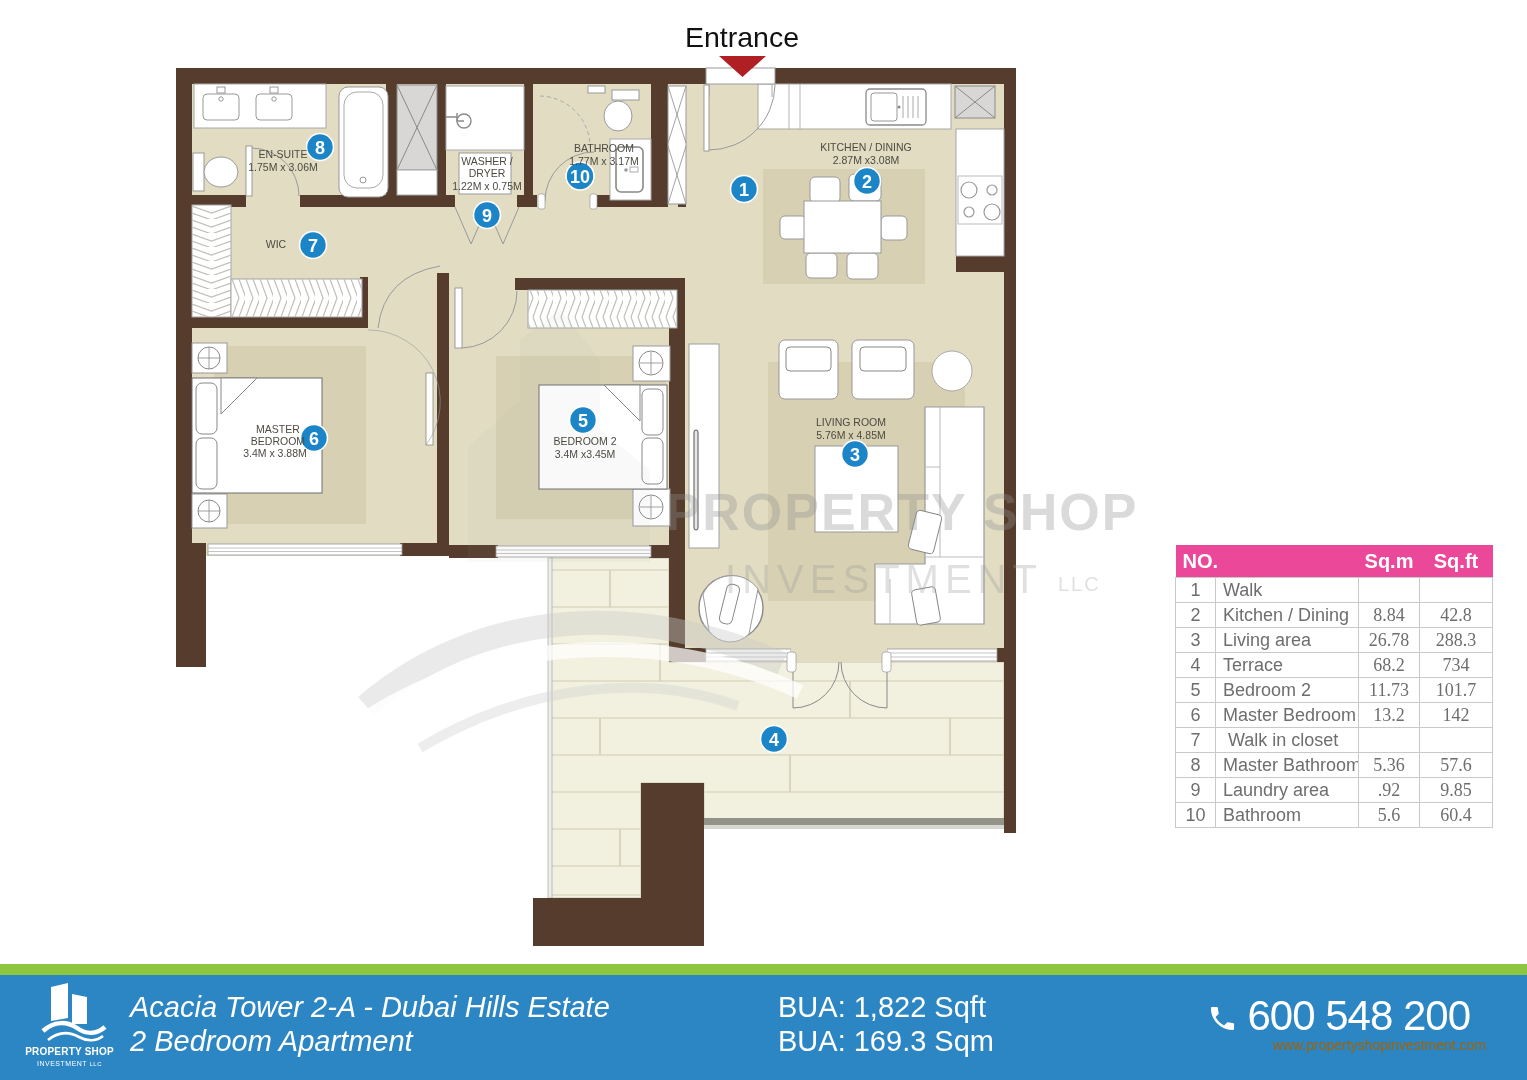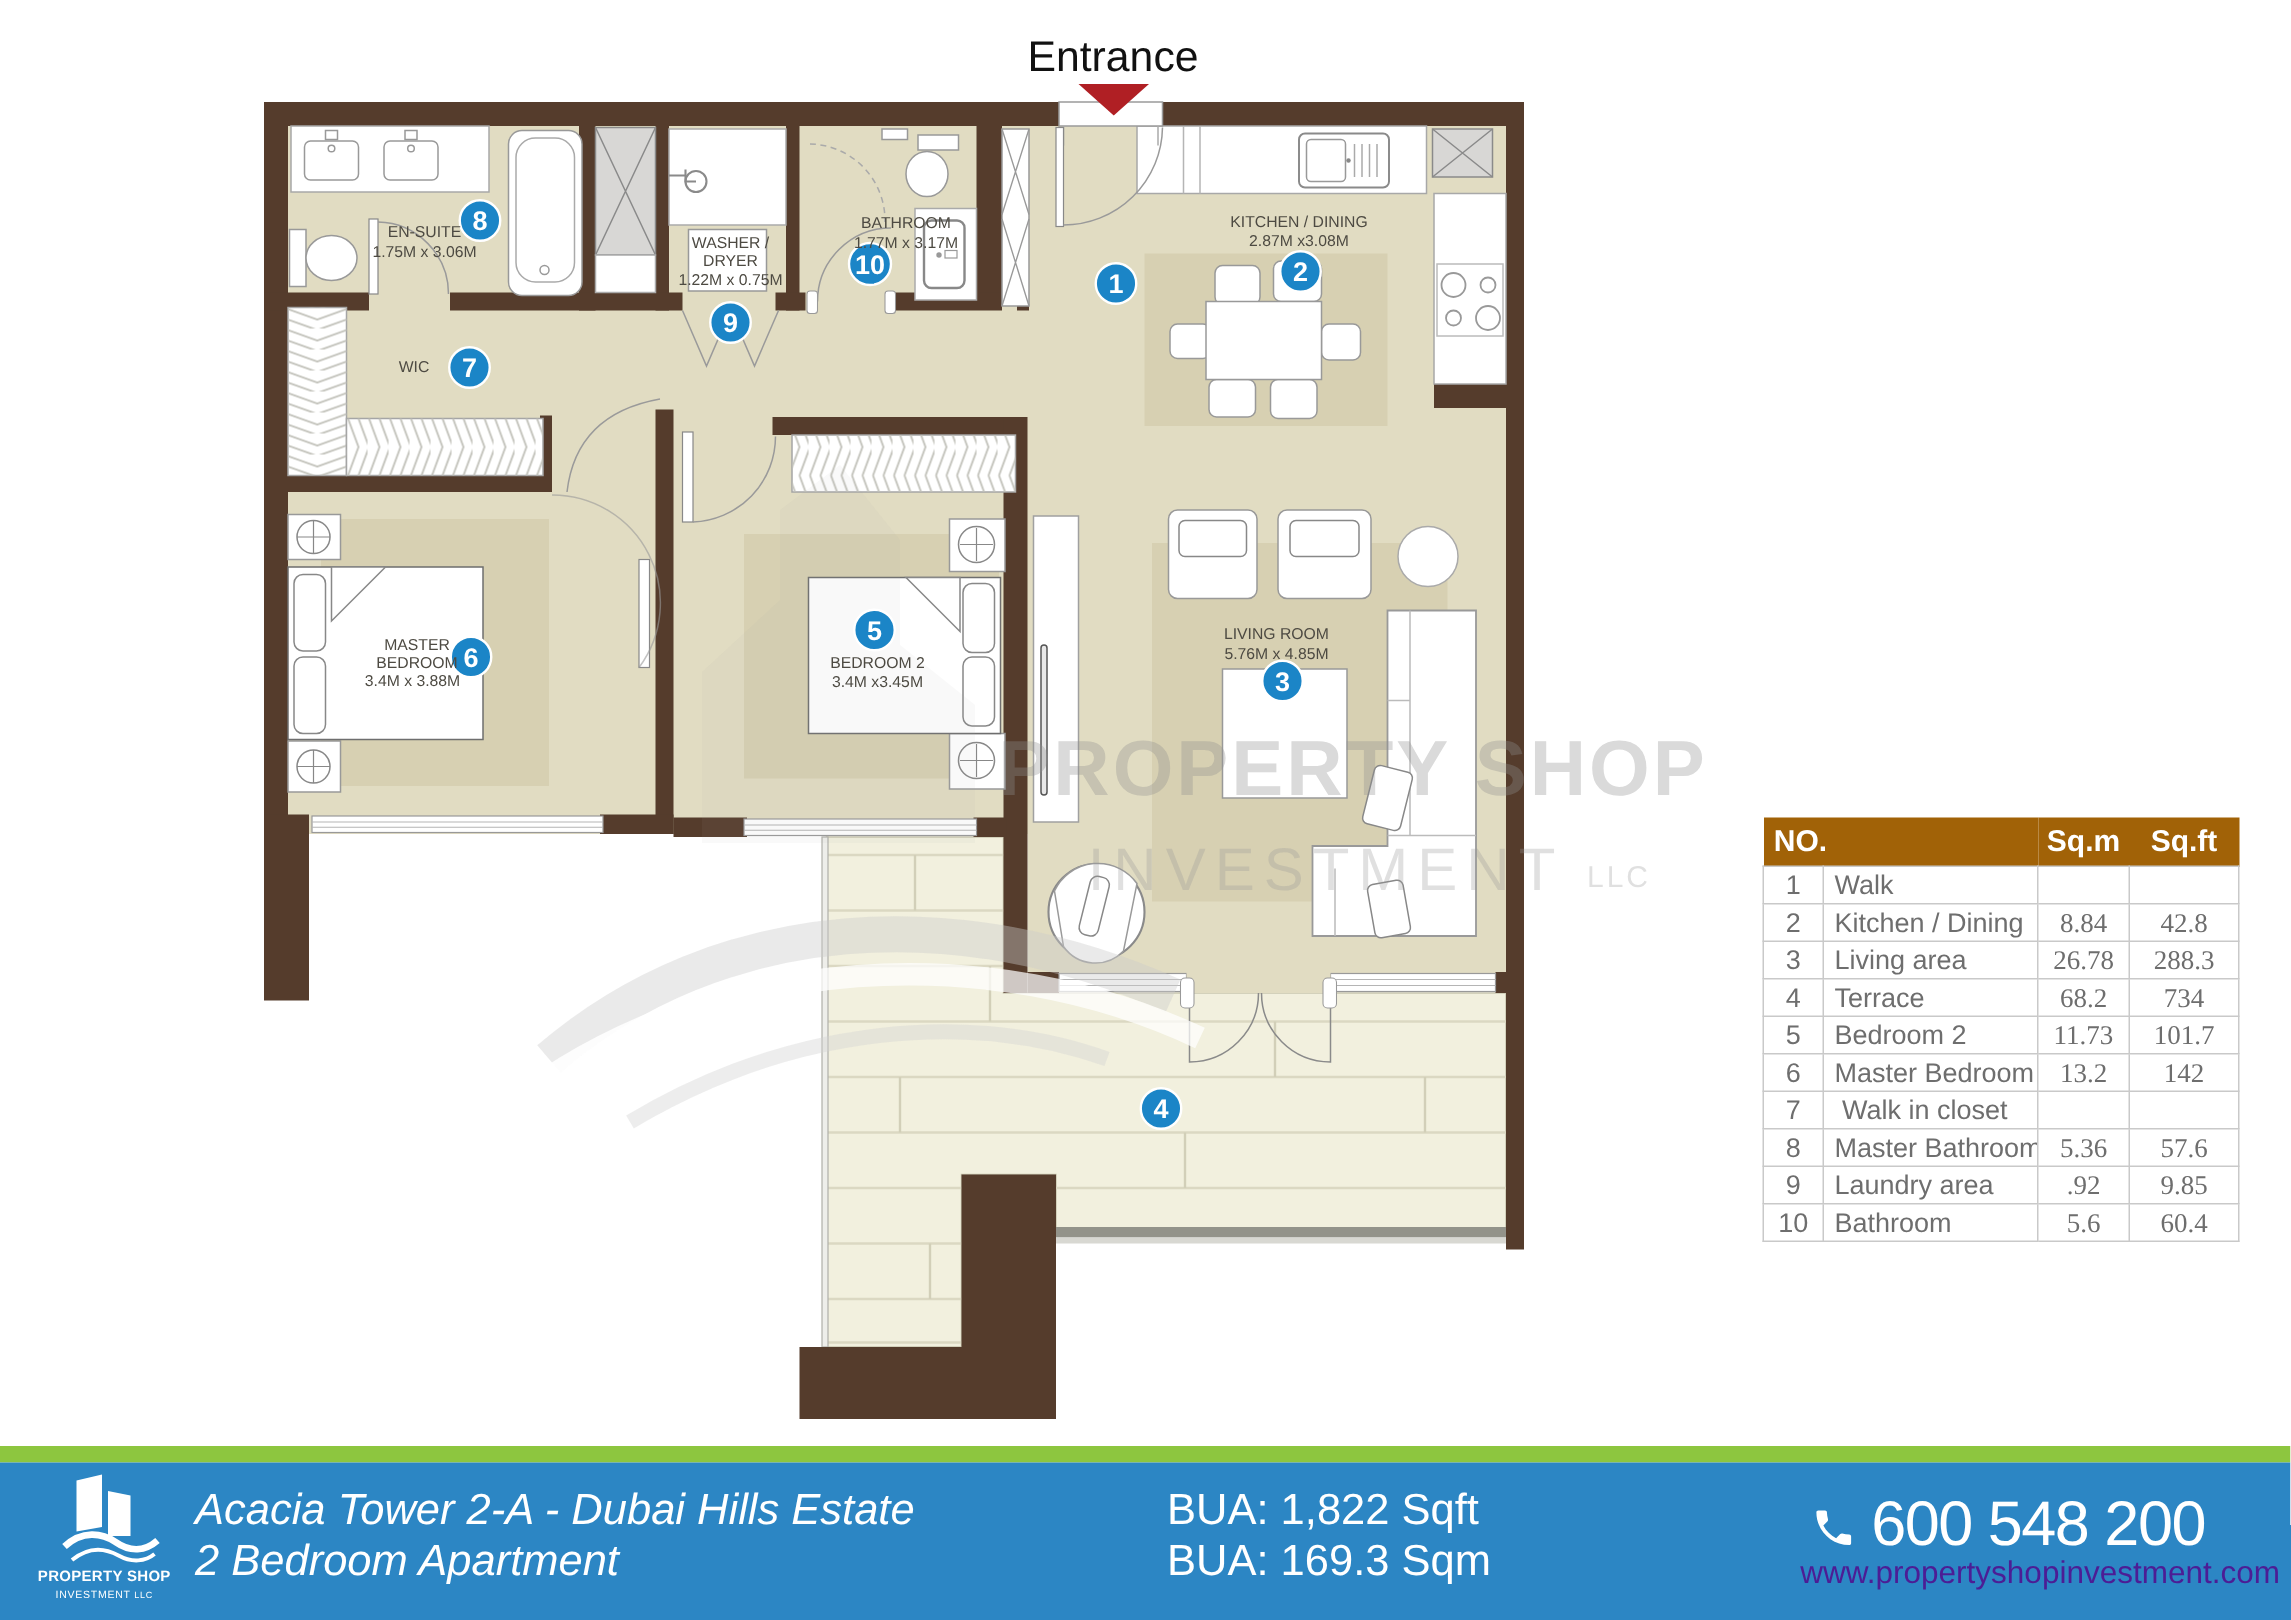--- a/index.html
+++ b/index.html
@@ -1,29 +1,29 @@
 <!DOCTYPE html>
 <html><head>
 <meta charset="utf-8">
 <style>
   html,body{margin:0;padding:0;background:#fff;}
   body{font-family:"Liberation Sans",sans-serif;width:1527px;height:1080px;position:relative;overflow:hidden;}
   #plan{position:absolute;left:0;top:0;}
   .tbl{position:absolute;left:1175px;top:545px;width:317px;border-collapse:collapse;table-layout:fixed;font-family:"Liberation Sans",sans-serif;}
-  .tbl th{background:#a16207;color:#fff;font-size:20px;font-weight:bold;height:32px;padding:0;}
+  .tbl th{background:#ec4899;color:#fff;font-size:20px;font-weight:bold;height:32px;padding:0;}
   .tbl td{border:1px solid #c9c9c9;color:#6e6e6e;font-size:18px;height:24px;padding:0;background:#fff;white-space:nowrap;overflow:hidden;}
   .tbl td.n{text-align:center;}
   .tbl td.nm{padding-left:7px;}
   .tbl td.v{text-align:center;font-family:Liberation Serif, serif;}
   .footer-green{position:absolute;left:0;top:964px;width:1527px;height:11px;background:#8dc63f;}
   .footer-blue{position:absolute;left:0;top:975px;width:1527px;height:105px;background:#2c86c4;}
   .ft-title{position:absolute;left:130px;top:990px;color:#fff;font-size:29px;line-height:34px;white-space:nowrap;font-style:italic;}
   .ft-bua{position:absolute;left:778px;top:990px;color:#fff;font-size:29px;line-height:34px;white-space:nowrap;}
   .ft-phone{position:absolute;right:57px;top:992px;color:#fff;font-size:42px;letter-spacing:-1px;white-space:nowrap;}
-  .ft-url{position:absolute;right:7px;top:1037px;color:#4c1d95;font-size:21px;white-space:nowrap;}
+  .ft-url{position:absolute;right:41px;top:1037px;color:#a16207;font-size:14px;white-space:nowrap;}
   .ft-logo-t1{position:absolute;left:13px;top:1046px;width:113px;text-align:center;color:#fff;font-size:10px;font-weight:bold;letter-spacing:.2px;}
   .ft-logo-t2{position:absolute;left:13px;top:1060px;width:113px;text-align:center;color:#fff;font-size:7px;letter-spacing:.5px;}
 </style>
 </head>
 <body>
 <svg id="plan" width="1527" height="1080" viewBox="0 0 1527 1080">
 <defs>
 <pattern id="chevV" width="39" height="14" patternUnits="userSpaceOnUse" patternTransform="translate(192,205)">
   <path d="M0 1 L19.5 8 L39 1 M0 8 L19.5 15 L39 8" stroke="#c0c0b8" stroke-width="1.2" fill="none"></path>
 </pattern>

